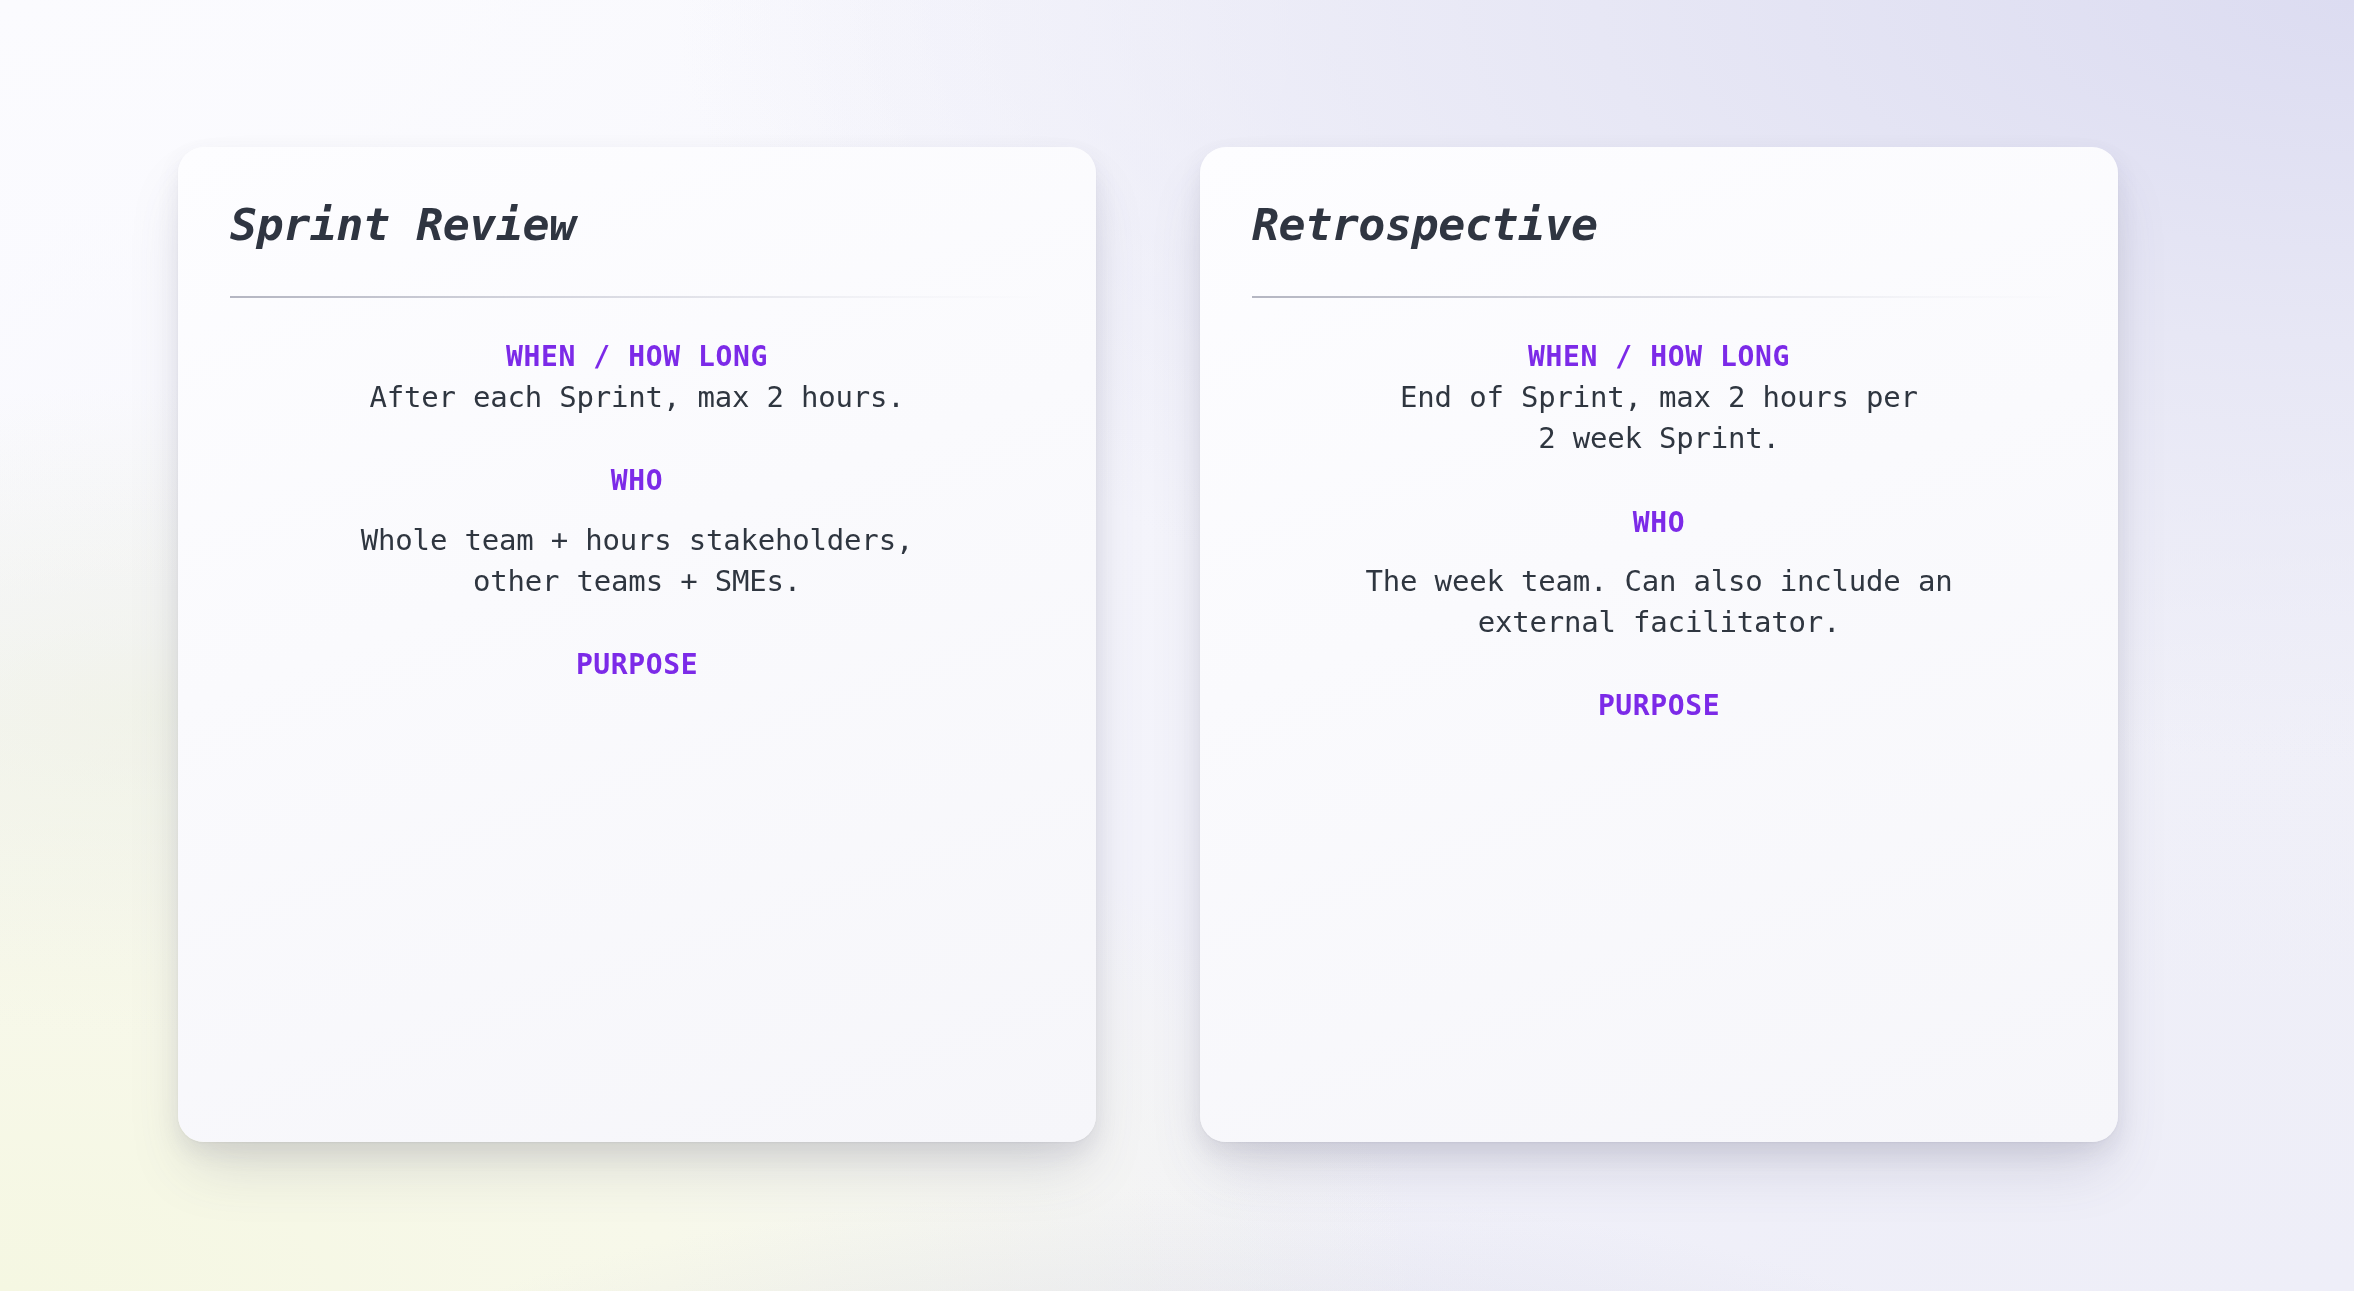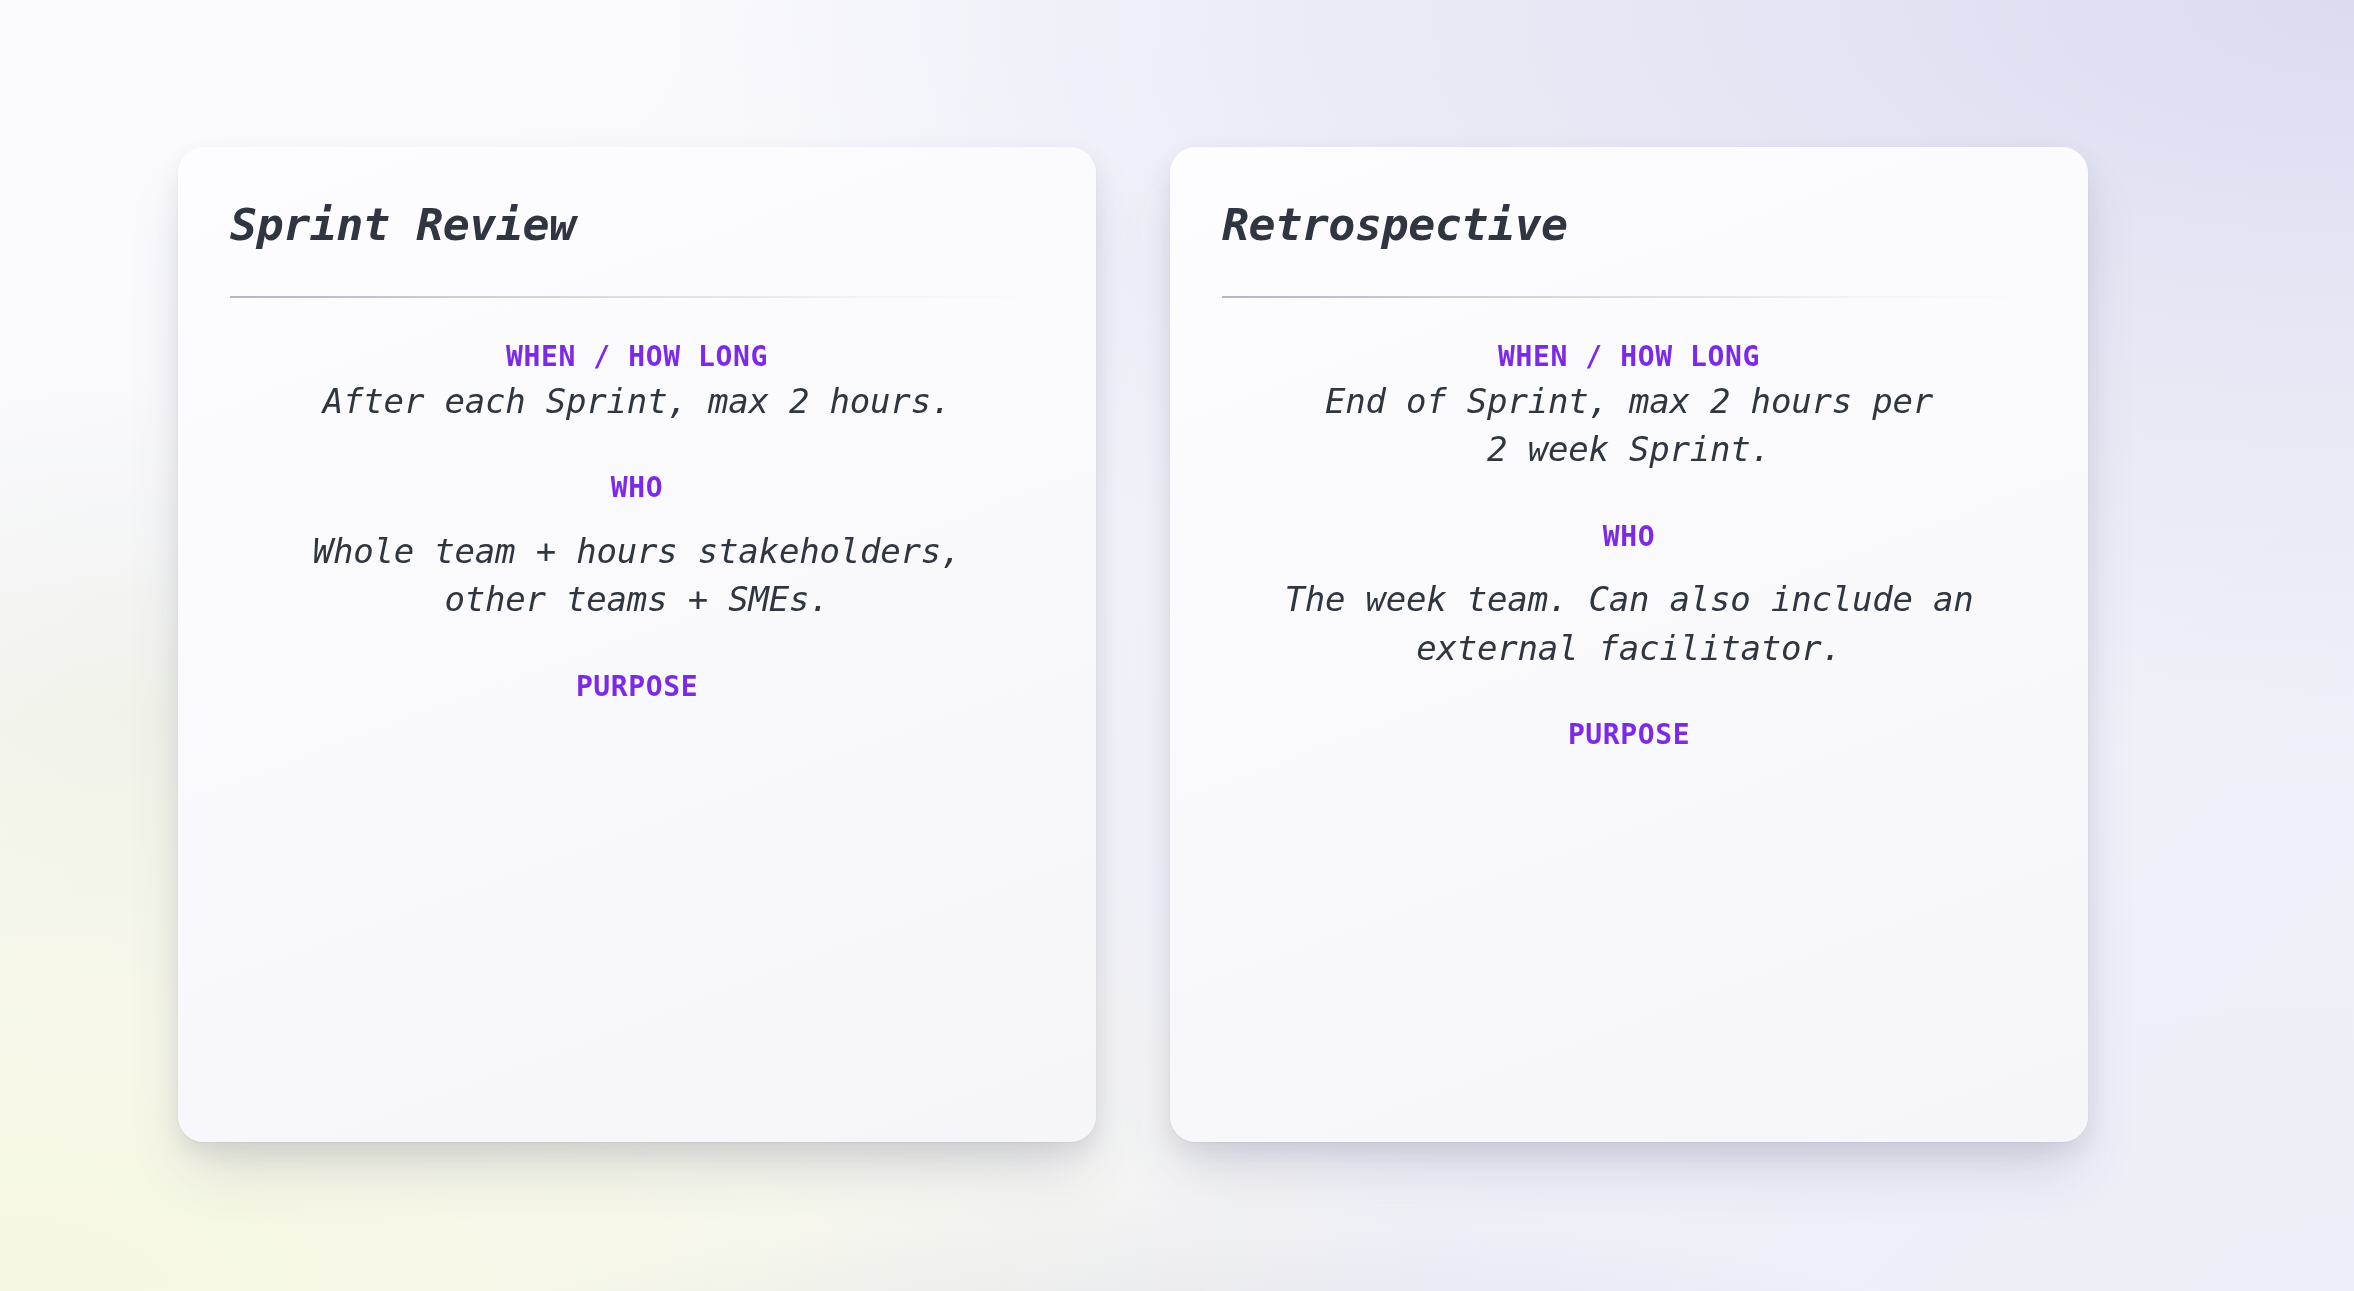--- a/index.html
+++ b/index.html
@@ -30,21 +30,21 @@
     background:
       radial-gradient(60% 40% at 50% 120%, rgba(196,198,216,.55) 0%, rgba(196,198,216,0) 70%),
       radial-gradient(50% 35% at 8% 55%,  rgba(232,236,210,.40) 0%, rgba(232,236,210,0) 72%);
   }
 
   
   .stage{
     position:absolute; inset:0;
     display:flex;
     align-items:flex-start;
-    gap:74px;
+    gap:104px;
     padding:147px 179px 0 178px;
   }
 
   .card{
     position:relative;
     width:918px;
     min-height:995px;
     border-radius:26px;
     padding:54px 52px 48px 52px;
     background:linear-gradient(160deg,#fdfdff 0%, #fafafd 42%, #f6f6fa 100%);
@@ -76,27 +76,26 @@
 
   .section-label{
     font-size:28px;
     font-weight:700;
     letter-spacing:0.6px;
     color:#7c2ae8;
     line-height:1.2;
   }
 
   .section-body{
-    font-size:34px;
+    font-size:29px;
     font-weight:400;
     color:#2f3640;
     line-height:1.42;
     letter-spacing:-0.2px;
     white-space:pre-line;
-    font-style:italic;
   }
 
   
   .section--tight .section-body{ margin-top:4px; }
   .section--loose .section-body{ margin-top:22px; }
 </style>
 </head>
 <body>
 
 <div class="bg-base"></div>

